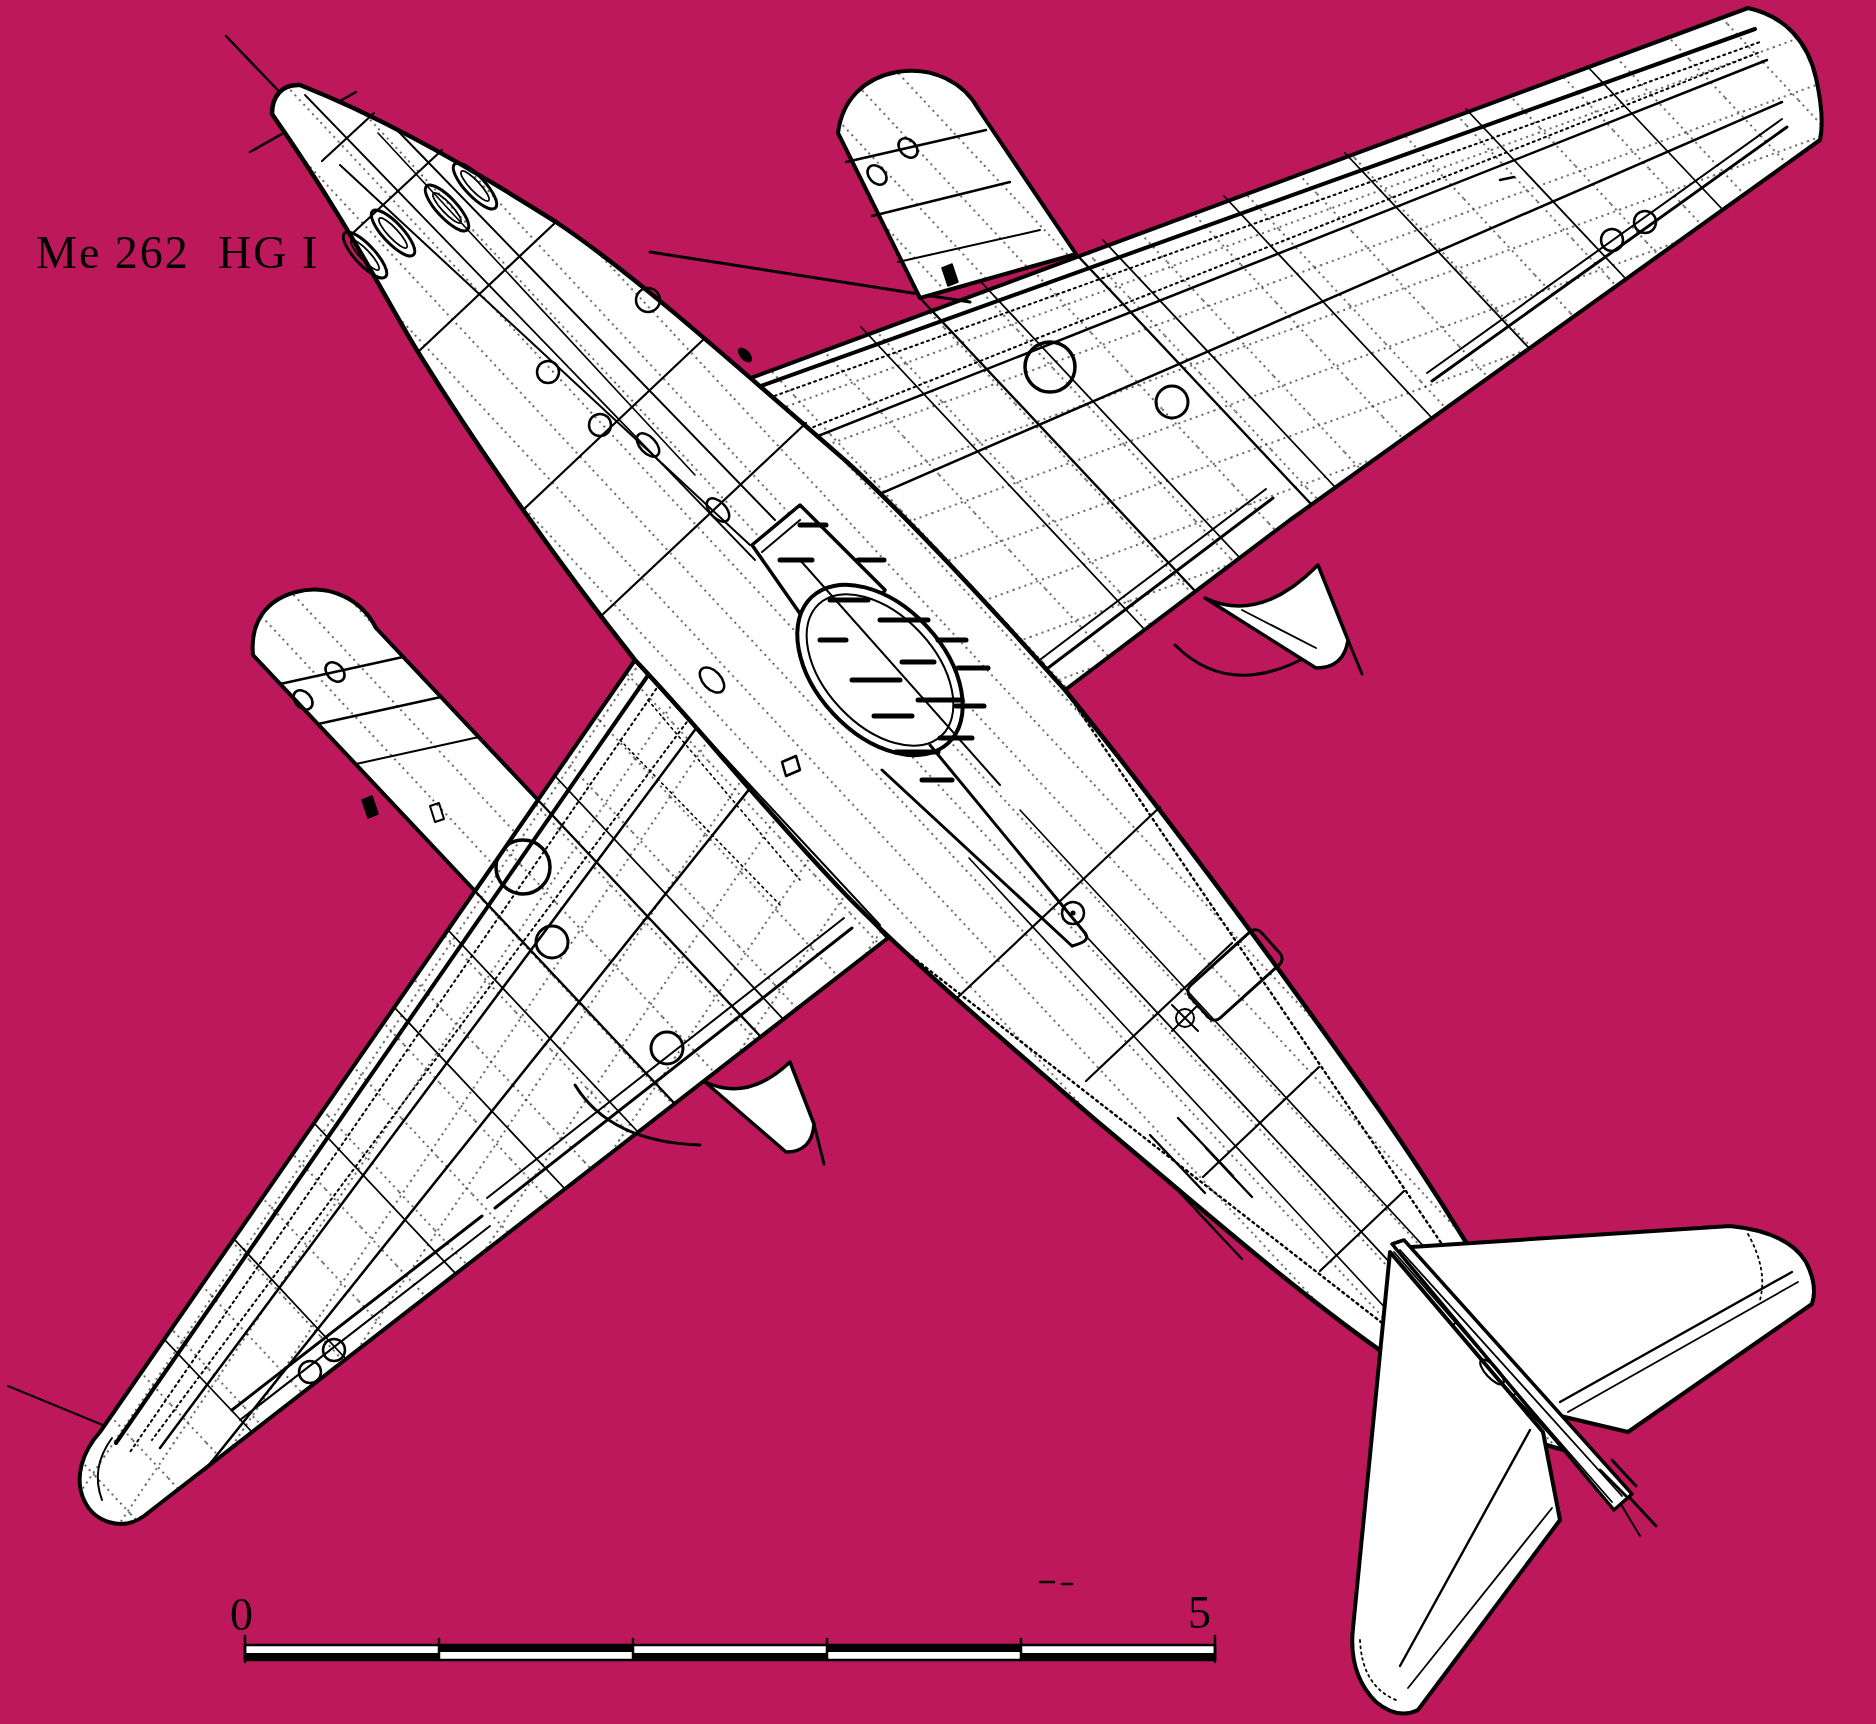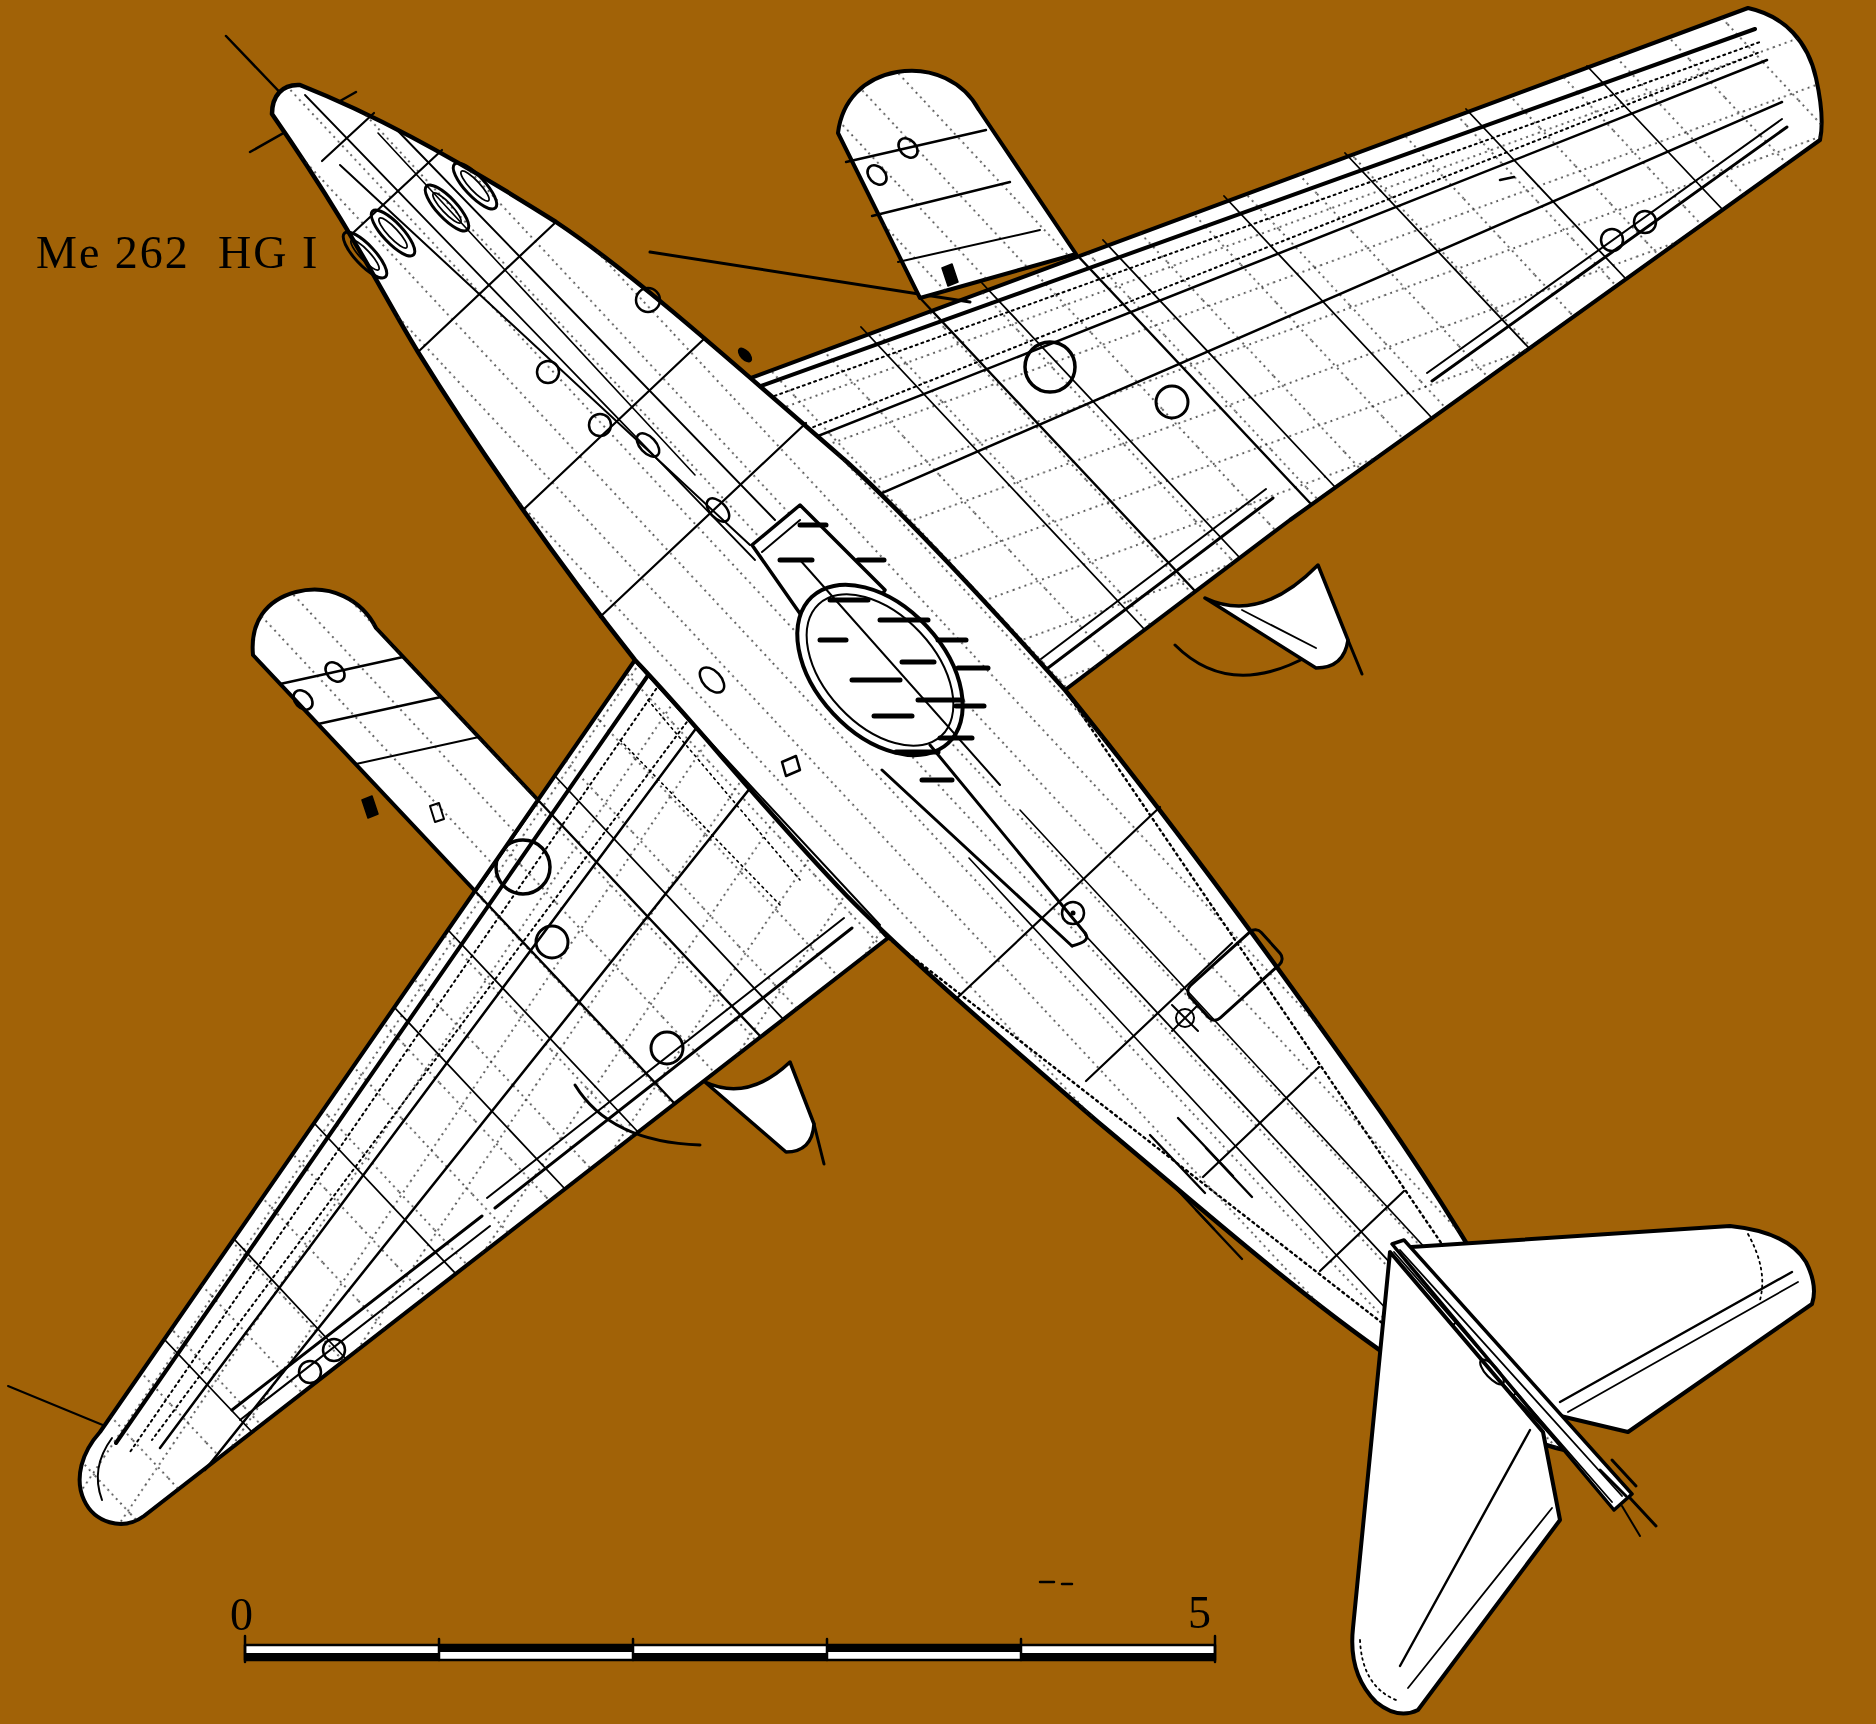--- a/index.html
+++ b/index.html
@@ -1,16 +1,16 @@
 <!DOCTYPE html>
 <html><head>
 <meta charset="utf-8">
 <style>
   html,body{margin:0;padding:0;background:#fff;}
-  .page{position:relative;width:1876px;height:1724px;background:#a16207;overflow:hidden;}
+  .page{position:relative;width:1876px;height:1724px;background:#be185d;overflow:hidden;}
   svg{display:block;}
   .lbl{font-family:"Liberation Serif","DejaVu Serif",serif;fill:#000;}
   .title-t{font-size:46px;letter-spacing:2px;}
   .scale-t{font-size:46px;}
 </style>
 </head>
 <body>
 
 <div class="page">
 <svg width="1876" height="1724" viewBox="0 0 1876 1724">

